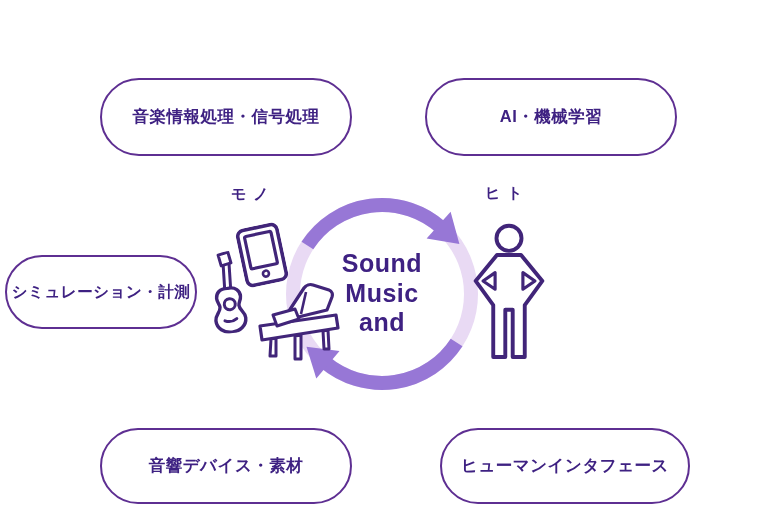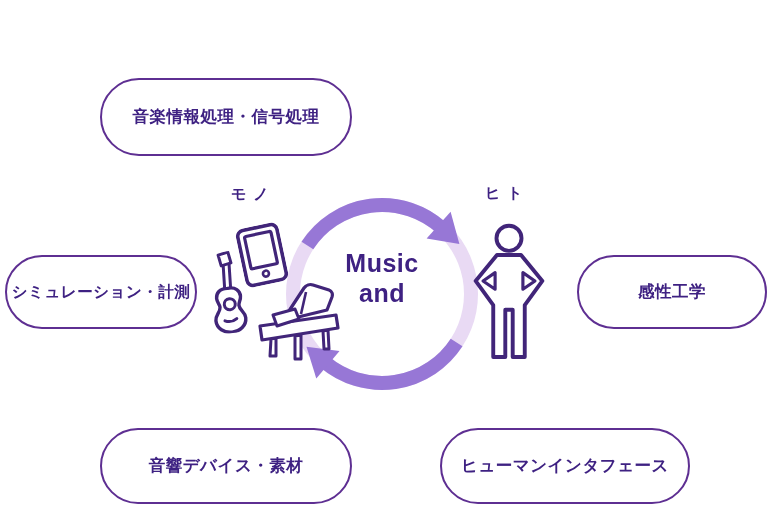--- a/index.html
+++ b/index.html
@@ -45,42 +45,43 @@
   .icon-person{left:471px;top:186px;}
 </style>
 </head>
 <body>
 
 <div class="stage">
 
   <div class="pill pill-top-left">
     <span>音楽情報処理・信号処理</span>
   </div>
+  <div class="pill pill-top-right">
+    <span>AI・機械学習</span>
+  </div>
   <div class="pill pill-mid-left">
     <span>シミュレーション・計測</span>
-  </div>
-  <div class="pill pill-mid-right">
-    <span>感性工学</span>
   </div>
   <div class="pill pill-bottom-left">
     <span>音響デバイス・素材</span>
   </div>
   <div class="pill pill-bottom-right">
     <span>ヒューマンインタフェース</span>
   </div>
 
   <svg class="ring-svg" width="220" height="220" viewBox="0 0 220 220">
     <circle class="ring-light" cx="110" cy="110" r="89" fill="none" stroke-width="14"></circle>
     <path class="ring-arrow" d="M35.4,61.5 A89,89 0 0 1 169.6,43.9" fill="none" stroke-width="14"></path>
     <polygon class="ring-head" points="187.4,59.9 154.6,54.6 178.6,27.8"></polygon>
     <path class="ring-arrow" d="M184.6,158.5 A89,89 0 0 1 52.8,178.2" fill="none" stroke-width="14"></path>
     <polygon class="ring-head" points="34.5,162.8 67.5,167.0 44.3,194.6"></polygon>
   </svg>
 
   <div class="center-text">
+    <div>Sound</div>
     <div>Music</div>
     <div>and</div>
   </div>
 
   <div class="actor-label label-mono">モノ</div>
   <div class="actor-label label-hito">ヒト</div>
 
   <svg class="line-icon icon-tablet" width="44" height="60" viewBox="0 0 44 60">
     <rect x="2" y="2" width="40" height="56" rx="6" fill="#ffffff" stroke="currentColor" stroke-width="3.6"></rect>
     <rect x="8.5" y="8.5" width="27" height="33" rx="1.5" fill="none" stroke="currentColor" stroke-width="3.2"></rect>

